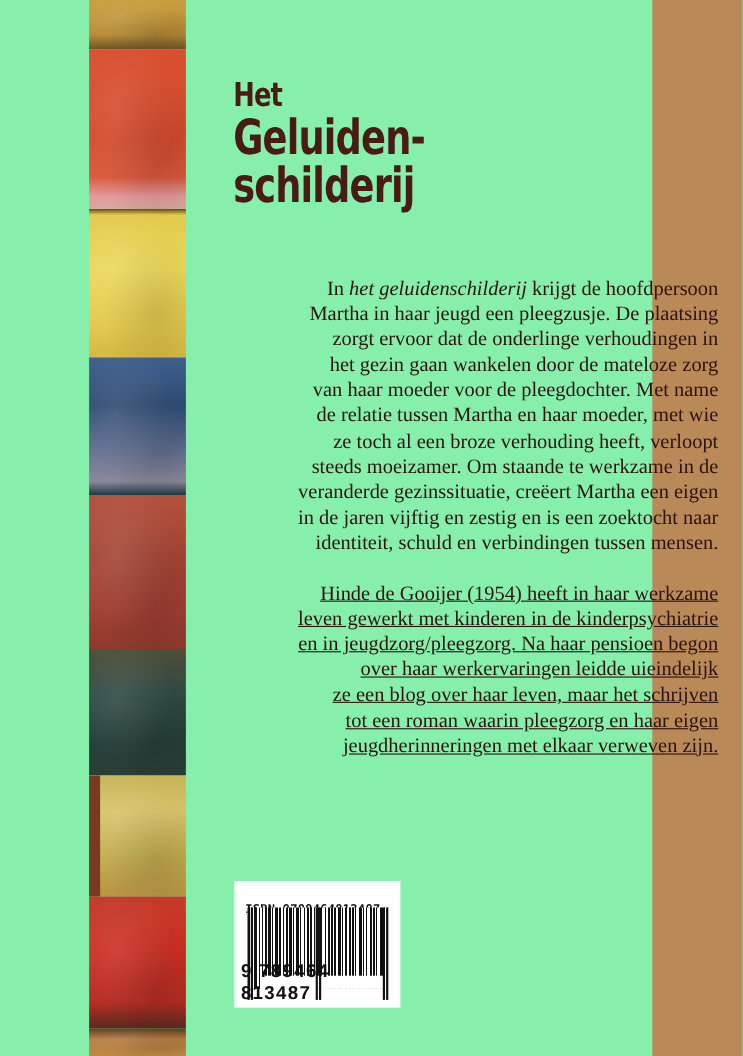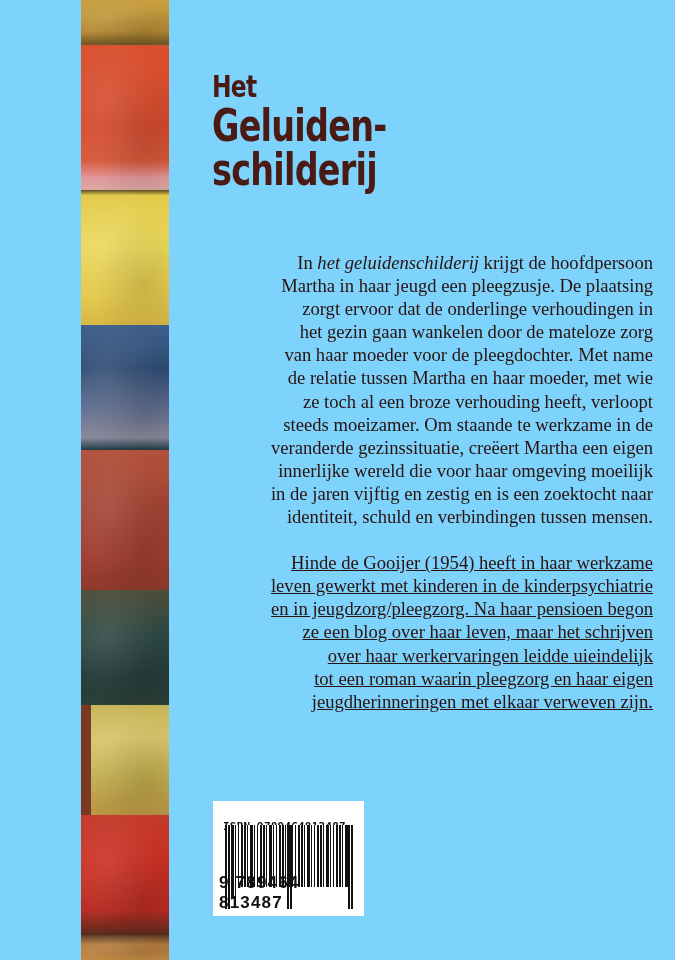--- a/index.html
+++ b/index.html
@@ -10,22 +10,22 @@
       width: 675px;
       height: 960px;
       background: #BA8958;
       position: relative;
       overflow: hidden;
       font-family: "Liberation Serif", "DejaVu Serif", serif;
     }
     .cover {
       position: absolute;
       left: 0; top: 0;
-      width: 675px; height: 960px;
-      background: #7dd3fc;
+      width: 593px; height: 960px;
+      background: #86efac;
     }
     
     .strip {
       position: absolute;
       left: 81px;
       top: 0;
       width: 88px;
       height: 960px;
       overflow: hidden;
     }
@@ -187,30 +187,29 @@
     <p class="para1">
       <span class="line"><span>In </span><em>het geluidenschilderij</em><span> krijgt de hoofdpersoon</span></span>
       <span class="line">Martha in haar jeugd een pleegzusje. De plaatsing</span>
       <span class="line">zorgt ervoor dat de onderlinge verhoudingen in</span>
       <span class="line">het gezin gaan wankelen door de mateloze zorg</span>
       <span class="line">van haar moeder voor de pleegdochter. Met name</span>
       <span class="line">de relatie tussen Martha en haar moeder, met wie</span>
       <span class="line">ze toch al een broze verhouding heeft, verloopt</span>
       <span class="line">steeds moeizamer. Om staande te werkzame in de</span>
       <span class="line">veranderde gezinssituatie, creëert Martha een eigen</span>
-      <span class="line">innerlijke wereld die voor haar omgeving moeilijk</span>
       <span class="line">in de jaren vijftig en zestig en is een zoektocht naar</span>
       <span class="line">identiteit, schuld en verbindingen tussen mensen.</span>
     </p>
     <p class="para2">
       <span class="line">Hinde de Gooijer (1954) heeft in haar werkzame</span>
       <span class="line">leven gewerkt met kinderen in de kinderpsychiatrie</span>
       <span class="line">en in jeugdzorg/pleegzorg. Na haar pensioen begon</span>
+      <span class="line">over haar werkervaringen leidde uieindelijk</span>
       <span class="line">ze een blog over haar leven, maar het schrijven</span>
-      <span class="line">over haar werkervaringen leidde uieindelijk</span>
       <span class="line">tot een roman waarin pleegzorg en haar eigen</span>
       <span class="line">jeugdherinneringen met elkaar verweven zijn.</span>
     </p>
   </div>
 
   <div class="barcode">
     <span class="isbn-top">ISBN 9789464813487</span>
     <div class="bars"></div>
     <div class="bars-guard" style="left:12px;"></div>
     <div class="bars-guard" style="left:15px;"></div>

